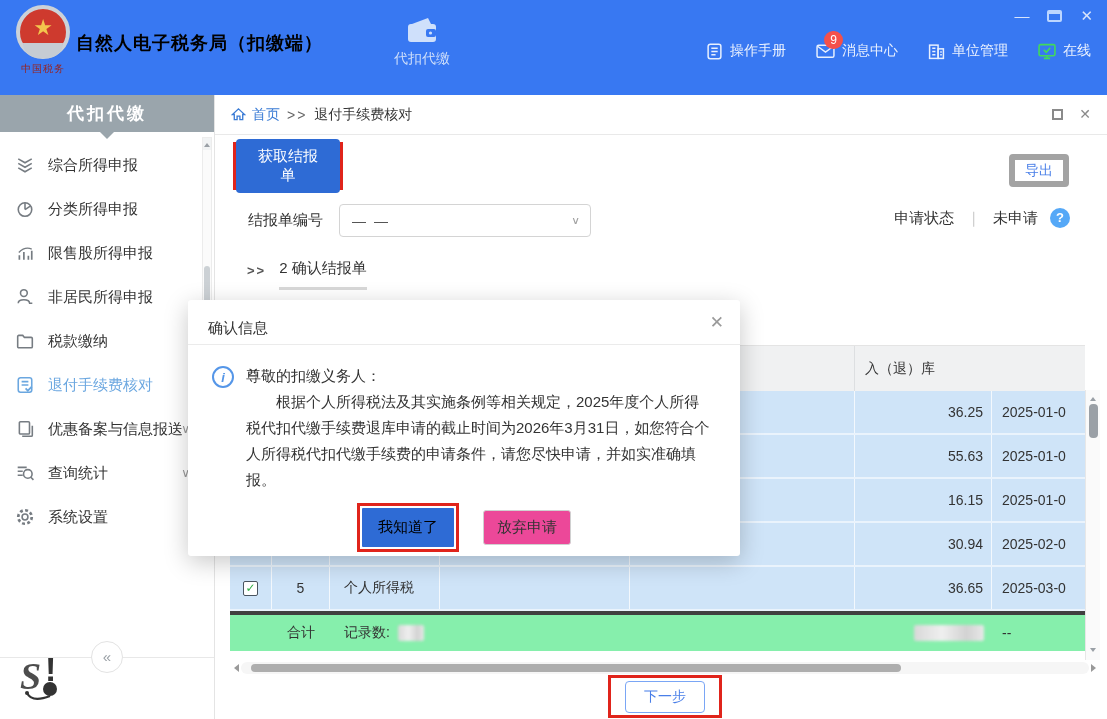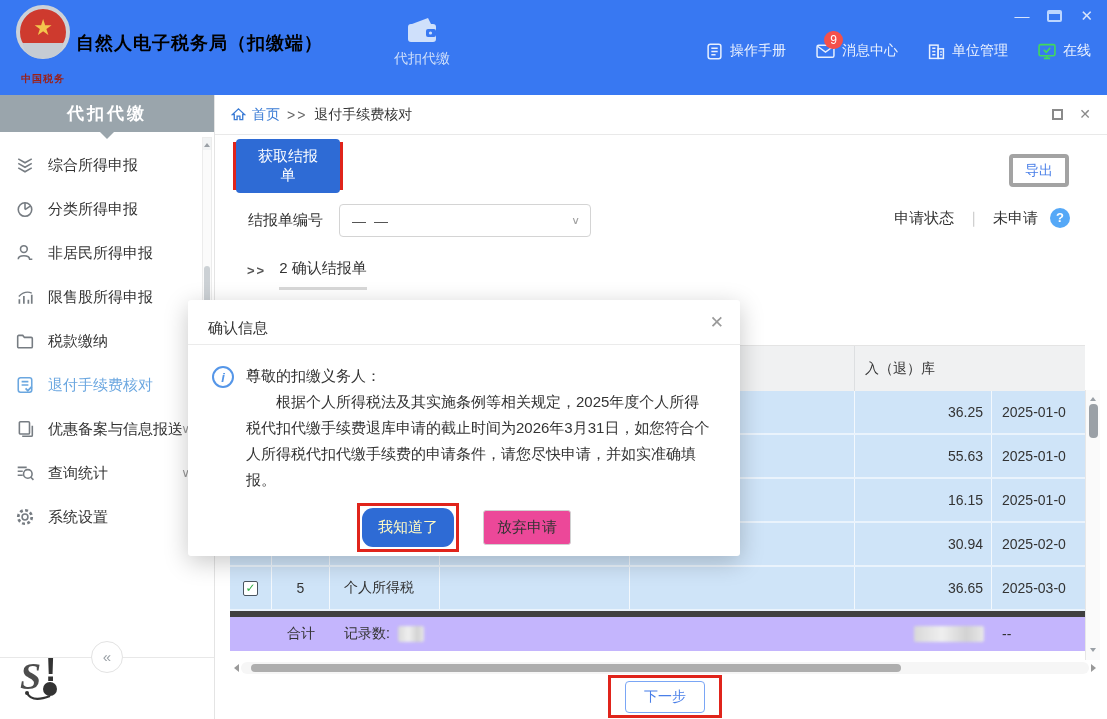--- a/index.html
+++ b/index.html
@@ -8,21 +8,21 @@
 
   
   .topbar { position:absolute; left:0; top:0; width:1107px; height:95px; background:#3878f2; }
   .emblem { position:absolute; left:12px; top:5px; width:62px; text-align:center; }
   .emblem-circle { width:54px; height:54px; margin:0 auto; border-radius:50%;
     background:#ce3a2e; border:4px solid #ccd2d8; position:relative; }
   .emblem-circle .star { position:absolute; left:50%; top:42%; transform:translate(-50%,-50%);
     color:#f3c64d; font-size:22px; line-height:1; }
   .emblem-circle::after { content:""; position:absolute; left:3px; right:3px; bottom:-3px;
     height:15px; background:#c6ccd3; border-radius:0 0 22px 22px; }
-  .emblem-caption { margin-top:13px; font-size:10px; font-weight:bold; color:#9b1f17; letter-spacing:1px; }
+  .emblem-caption { margin-top:3px; font-size:10px; font-weight:normal; color:#9b1f17; letter-spacing:1px; }
   .app-title { position:absolute; left:76px; top:31px; color:#000000; font-size:18px; font-weight:bold; letter-spacing:1px; }
   .module-tab { position:absolute; left:390px; top:16px; width:64px; text-align:center; cursor:pointer; }
   .module-tab .label { display:block; margin-top:2px; font-size:14px; color:#cfdffa; }
   .top-nav { position:absolute; right:16px; top:42px; display:flex; align-items:center; gap:30px; }
   .nav-item { display:flex; align-items:center; gap:7px; color:#eaf1fe; font-size:14px; cursor:pointer; position:relative; }
   .nav-icon { position:relative; display:inline-flex; }
   .badge { position:absolute; top:-12px; left:8px; min-width:19px; height:18px; padding:0 5px;
     background:#f5504a; border-radius:9px; color:#fff; font-size:12px; line-height:18px; text-align:center; }
   .win-controls { position:absolute; right:14px; top:8px; display:flex; align-items:center; gap:18px; color:#d8e4fb; }
   .wc { font-size:15px; line-height:1; cursor:pointer; }
@@ -67,21 +67,21 @@
   .pane-controls { position:absolute; right:16px; top:12px; display:flex; gap:16px; align-items:center; color:#8a8a8a; }
   .pane-box { width:11px; height:11px; border:2px solid #8a8a8a; cursor:pointer; }
   .pane-x { font-size:14px; line-height:1; cursor:pointer; }
 
   .annotation { border:3px solid #e0241b; }
   .red-fetch { position:absolute; left:18px; top:47px; width:110px; height:48px;
     display:flex; align-items:center; justify-content:center; }
   .btn-primary { background:#2e6bd5; color:#fff; border:none; border-radius:4px;
     font-size:15px; padding:8px 15px; cursor:pointer; font-family:inherit; }
   .export-btn { position:absolute; right:38px; top:59px; width:60px; height:33px; background:#fff;
-    border:4px solid #a3a3a3; border-radius:4px; color:#4a7fe8; font-size:14px; cursor:pointer; font-family:inherit; }
+    border:6px solid #a3a3a3; border-radius:4px; color:#4a7fe8; font-size:14px; cursor:pointer; font-family:inherit; }
 
   .form-label { position:absolute; left:33px; top:116px; font-size:15px; color:#333; }
   .select { position:absolute; left:124px; top:109px; width:252px; height:33px; border:1px solid #d4d4d4;
     border-radius:4px; display:flex; align-items:center; padding:0 10px 0 12px; cursor:pointer; }
   .select .val { flex:1; font-size:14px; color:#555; letter-spacing:2px; }
   .select .chev { color:#a0a0a0; font-size:12px; transform:scaleY(.85); }
 
   .status { position:absolute; right:37px; top:113px; display:flex; align-items:center; gap:12px; font-size:15px; color:#333; }
   .status .div { color:#c0c0c0; }
   .help-circle { width:20px; height:20px; border-radius:50%; background:#55a8f7; color:#fff; font-size:13px;
@@ -107,21 +107,21 @@
   .c-check { width:42px; justify-content:center; }
   .c-seq { width:58px; justify-content:center; }
   .c-item { width:110px; padding-left:14px; }
   .c-sub { width:190px; padding-left:14px; }
   .c-tax { width:225px; padding-left:14px; }
   .c-amt { width:137px; justify-content:flex-end; padding-right:8px; }
   .c-per { width:93px; padding-left:10px; }
   .body-row { height:44px; background:#cfe4f8; border-bottom:2px solid #eaf3fc; font-size:14px; color:#333; }
   .body-row .td { border-right:1px solid rgba(255,255,255,.75); }
   .body-row .td:last-child { border-right:none; }
-  .foot-row { height:40px; background:#c4b5fd; border-top:6px solid #404040; font-size:14px; color:#333; }
+  .foot-row { height:40px; background:#86efac; border-top:4px solid #404040; font-size:14px; color:#333; }
   .cb { display:flex; align-items:center; justify-content:center; cursor:pointer; }
   .cb-header { width:17px; height:17px; background:#2fae44; border-radius:3px; color:#fff; font-size:12px; font-weight:bold; }
   .cb-row { width:15px; height:15px; background:#fff; border:1.5px solid #4a5560; border-radius:2px;
     color:#2fae44; font-size:12px; font-weight:bold; }
   .rec-blur { width:26px; height:16px; margin-left:8px; }
   .amt-blur { width:70px; height:16px; }
 
   .vscroll { position:absolute; left:870px; top:295px; width:15px; height:270px; background:#fafafa; border-left:1px solid #e7e7e7; }
   .vs-thumb { position:absolute; left:3px; top:14px; width:9px; height:34px; background:#9aa0a6; border-radius:4px; }
   .vs-up { position:absolute; top:2px; left:0; width:100%; }
@@ -143,21 +143,21 @@
   .dlg-title { position:relative; height:45px; line-height:45px; padding:5px 20px; font-size:15px; color:#333;
     border-bottom:1px solid #ebebeb; }
   .dlg-close { position:absolute; right:16px; top:0; font-size:17px; color:#9a9a9a; cursor:pointer; }
   .dlg-body { display:flex; padding:18px 26px 0 24px; }
   .info-icon { flex:none; width:22px; height:22px; border:2px solid #5596e8; border-radius:50%; color:#5596e8;
     font-size:13px; font-weight:bold; font-style:italic; text-align:center; line-height:19px; margin:3px 12px 0 0; }
   .dlg-text { font-size:15px; color:#333; line-height:26px; }
   .dlg-para { text-indent:2em; }
   .dlg-buttons { display:flex; justify-content:center; align-items:center; gap:24px; margin-top:10px; }
   .red-know { padding:2px; display:inline-flex; }
-  .know-btn { background:#2e6bd5; color:#fef9c3; border:none; border-radius:11px; font-size:15px;
+  .know-btn { background:#2e6bd5; color:#000000; border:none; border-radius:1px; font-size:15px;
     padding:10px 16px; cursor:pointer; font-family:inherit; }
   .giveup-btn { background:#ec4899; color:#333; border:1px solid #d0d0d0; border-radius:3px; font-size:15px;
     padding:7px 13px; cursor:pointer; font-family:inherit; }
 </style>
 </head>
 <body>
 
 <div class="topbar">
   <div class="emblem">
     <div class="emblem-circle">
@@ -237,32 +237,32 @@
       <span>综合所得申报</span>
     </div>
     <div class="mi">
       <svg width="18" height="18" viewBox="0 0 16 16" fill="none" stroke="currentColor" stroke-width="1.4">
         <circle cx="8" cy="8.5" r="6"></circle>
         <path d="M8 8.5 V2.5 M8 8.5 L13 5.2"></path>
       </svg>
       <span>分类所得申报</span>
     </div>
     <div class="mi">
-      <svg width="18" height="18" viewBox="0 0 16 16" fill="none" stroke="currentColor" stroke-width="1.4">
-        <circle cx="7" cy="4.5" r="3"></circle>
-        <path d="M2 13.5 c0-4 10-4 10 0 M11.5 13.5 h3"></path>
-      </svg>
-      <span>非居民所得申报</span>
-    </div>
-    <div class="mi">
       <svg width="18" height="18" viewBox="0 0 16 16" fill="none" stroke="currentColor" stroke-width="1.5">
         <path d="M3 14 V10 M7 14 V7 M11 14 V10.5 M14 14 V6"></path>
         <path d="M2.5 7.5 Q8 2 14 4.5" stroke-width="1.2"></path>
       </svg>
       <span>限售股所得申报</span>
+    </div>
+    <div class="mi">
+      <svg width="18" height="18" viewBox="0 0 16 16" fill="none" stroke="currentColor" stroke-width="1.4">
+        <circle cx="7" cy="4.5" r="3"></circle>
+        <path d="M2 13.5 c0-4 10-4 10 0 M11.5 13.5 h3"></path>
+      </svg>
+      <span>非居民所得申报</span>
     </div>
     <div class="mi">
       <svg width="18" height="18" viewBox="0 0 16 16" fill="none" stroke="currentColor" stroke-width="1.4">
         <path d="M1.5 13 V4 a1 1 0 0 1 1 -1 h3.5 l1.5 1.8 h6 a1 1 0 0 1 1 1 V13 a1 1 0 0 1 -1 1 h-11 a1 1 0 0 1 -1 -1 Z"></path>
       </svg>
       <span>税款缴纳</span>
     </div>
     <div class="mi active">
       <svg width="18" height="18" viewBox="0 0 16 16" fill="none" stroke="currentColor" stroke-width="1.4">
         <rect x="2" y="1.5" width="12" height="13" rx="2"></rect>

